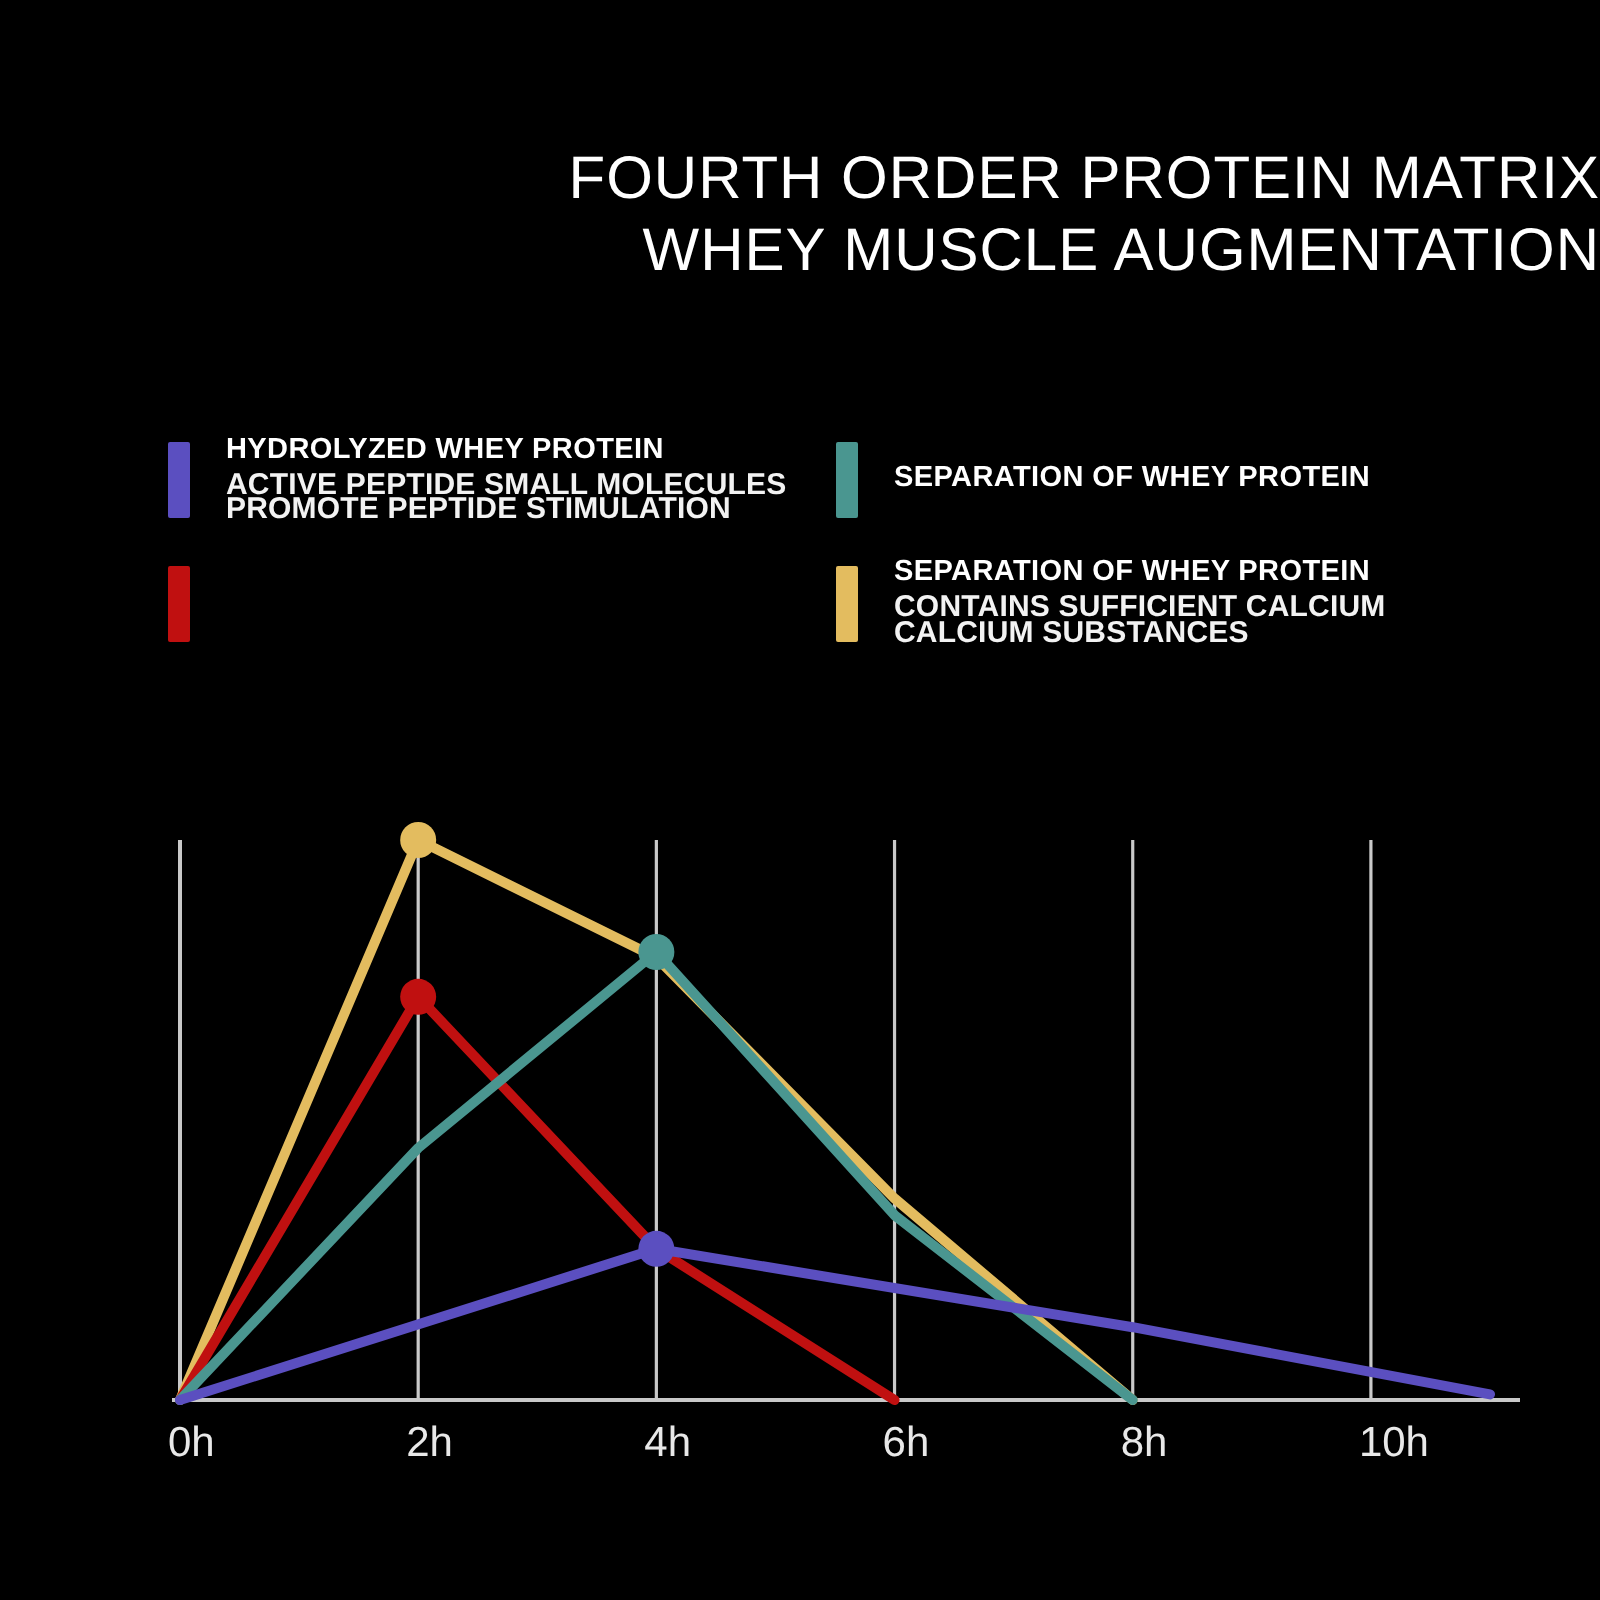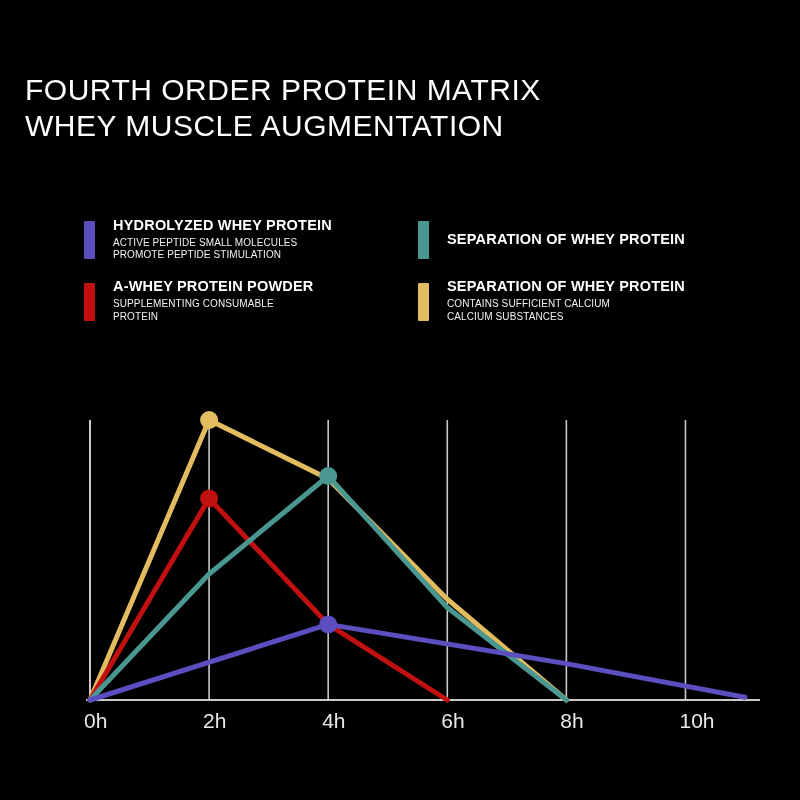--- a/index.html
+++ b/index.html
@@ -5,21 +5,21 @@
   html,body{margin:0;padding:0;background:#000;}
   body{
     width:800px;height:800px;overflow:hidden;
     font-family:"Liberation Sans","DejaVu Sans",sans-serif;
     color:#fff;position:relative;
   }
   #poster{position:absolute;inset:0;background:#000;}
 
   
   .title-block{
-    position:absolute;left:0;right:0;top:72px;text-align:left;
+    position:absolute;left:0;right:0;top:72px;text-align:right;
     letter-spacing:0.5px;
     padding-left:25px;
   }
   .title-line{
     font-size:30px;font-weight:400;line-height:36px;
     color:#ffffff;white-space:nowrap;
   }
 
   
   .legend{
@@ -30,21 +30,21 @@
   .legend-item{display:flex;align-items:center;}
   .swatch{
     width:11px;height:38px;flex:none;margin-top:2px;border-radius:1px;
   }
   .legend-text{margin-left:18px;}
   .legend-title{
     font-size:14.5px;font-weight:700;letter-spacing:0.2px;
     line-height:17px;color:#ffffff;white-space:nowrap;
   }
   .legend-sub{
-    font-size:10px;font-weight:400;letter-spacing:0.1px;
+    font-size:15px;font-weight:700;letter-spacing:0.1px;
     line-height:12.5px;color:#f2f2f2;margin-top:3px;
   }
   .legend-sub div{white-space:nowrap;}
 
   
   .chart-wrap{position:absolute;left:0;top:400px;width:724px;height:360px;}
   .chart-svg{display:block;width:800px;height:360px;}
   .xlabel{
     font-family:"Liberation Sans","DejaVu Sans",sans-serif;
     font-size:21px;fill:#e8e8e8;
@@ -75,27 +75,20 @@
 
     <div class="legend-item">
       <div class="swatch" id="sw1" style="background: rgb(74, 150, 144);"></div>
       <div class="legend-text">
         <div class="legend-title">SEPARATION OF WHEY PROTEIN</div>
       </div>
     </div>
 
     <div class="legend-item">
       <div class="swatch" id="sw2" style="background: rgb(192, 16, 16);"></div>
-      <div class="legend-text">
-        <div class="legend-title">A-WHEY PROTEIN POWDER</div>
-        <div class="legend-sub">
-          <div>SUPPLEMENTING CONSUMABLE</div>
-          <div>PROTEIN</div>
-        </div>
-      </div>
     </div>
 
     <div class="legend-item">
       <div class="swatch" id="sw3" style="background: rgb(227, 188, 95);"></div>
       <div class="legend-text">
         <div class="legend-title">SEPARATION OF WHEY PROTEIN</div>
         <div class="legend-sub">
           <div>CONTAINS SUFFICIENT CALCIUM</div>
           <div>CALCIUM SUBSTANCES</div>
         </div>

